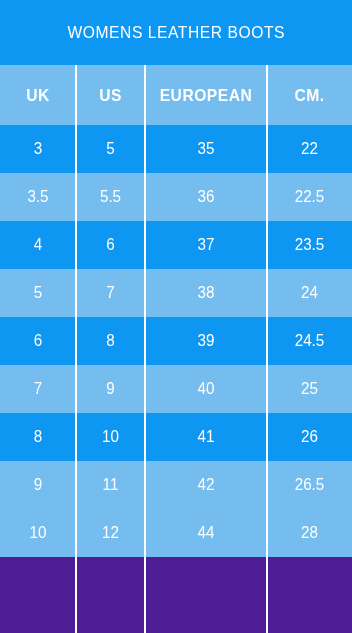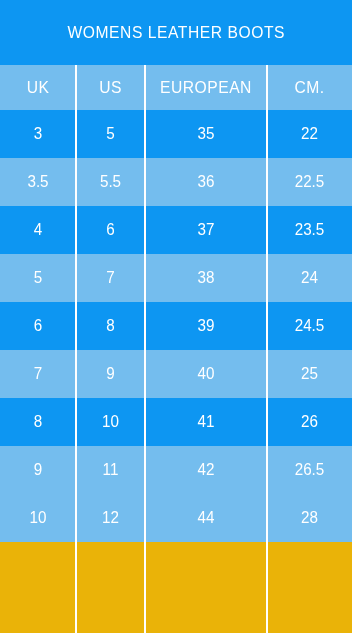--- a/index.html
+++ b/index.html
@@ -12,21 +12,21 @@
     height: 633px;
     overflow: hidden;
     font-family: "Liberation Sans", sans-serif;
   }
 
   #chart {
     position: relative;
     width: 352px;
     height: 633px;
     overflow: hidden;
-    background: #eab308;
+    background: #4c1d95;
   }
 
   
   .title-bar {
     height: 65px;
     background: #0d96f2;
     display: flex;
     align-items: center;
     justify-content: center;
   }
@@ -44,22 +44,23 @@
   .table {
     position: relative;
   }
 
   .row {
     display: flex;
     width: 352px;
     box-sizing: border-box;
   }
   .row.header-row {
-    height: 45px;
+    height: 60px;
     background: #74bdee;
+    font-weight: bold;
   }
   .row.dark {
     height: 48px;
     background: #0d96f2;
   }
   .row.light {
     height: 48px;
     background: #74bdee;
   }
 

